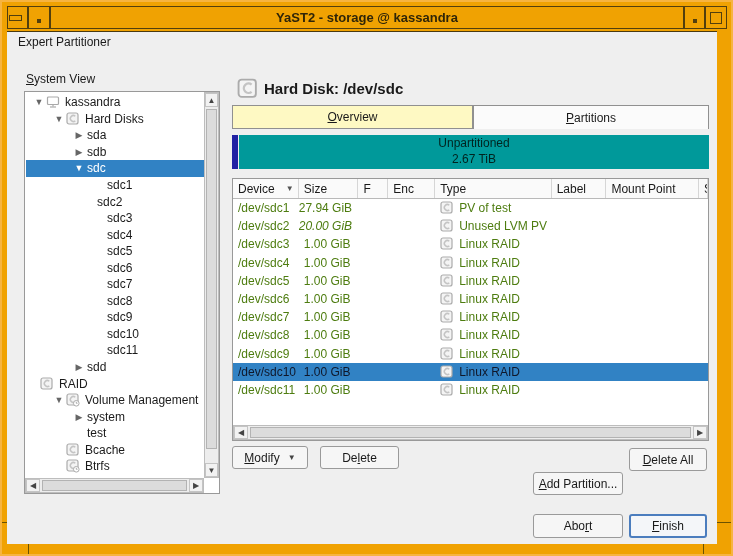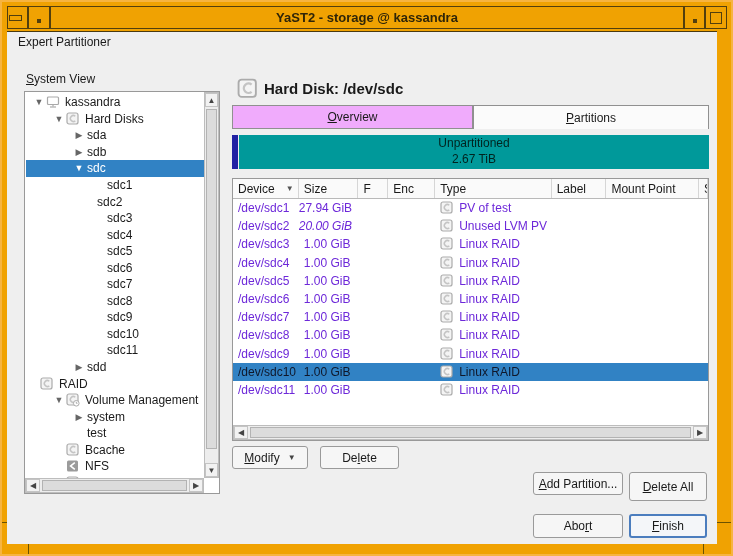--- a/index.html
+++ b/index.html
@@ -40,34 +40,34 @@
 
   
   .sb { position:absolute; background:#EDEDED; border:1px solid #BDBDBD; }
   .sb-arrow { position:absolute; display:flex; align-items:center; justify-content:center;
               font-size:8px; color:#444; background:#F2F2F2; border:1px solid #C4C4C4; cursor:pointer; }
   .sb-thumb { position:absolute; background:#DCDCDC; border:1px solid #B3B3B3; cursor:pointer; }
 
   
   .tab { position:absolute; top:0; height:24px; display:flex; align-items:center; justify-content:center;
          font-size:12px; color:#1A1A1A; cursor:pointer; }
-  .tab.inactive { background:#f0abfc; border:1px solid #909090; }
+  .tab.inactive { background:#fef9c3; border:1px solid #909090; }
   .tab.active { background:#FBFBFB; border:1px solid #909090; border-bottom:none; }
   .seg-navy { width:6px; height:100%; margin-right:1px; }
   .seg-teal { flex:1; height:100%; display:flex; flex-direction:column; align-items:center;
               justify-content:center; font-size:12px; color:#00231F; line-height:1.3; }
 
   
   #table-header { position:absolute; left:0; top:0; right:0; height:20px; display:flex;
                   background:#FAFAFA; border-bottom:1px solid #B9B9B9; }
   .th { display:flex; align-items:center; font-size:12px; color:#1A1A1A; padding-left:5px;
         border-right:1px solid #D6D6D6; overflow:hidden; white-space:nowrap; cursor:pointer; }
   .th .sort { margin-left:auto; margin-right:4px; font-size:8px; color:#555; }
   #table-rows { position:absolute; left:0; top:20px; right:0; bottom:15px; overflow:hidden; }
-  .trow { display:flex; height:18.2px; align-items:center; font-size:12px; color:#6d28d9;
+  .trow { display:flex; height:18.2px; align-items:center; font-size:12px; color:#4d7c0f;
           white-space:nowrap; cursor:default; }
   .trow.selected { background:#3182C4; color:#0f172a; }
   .td { overflow:hidden; white-space:nowrap; padding-left:5px; }
   .td.right { text-align:right; padding-right:8px; padding-left:0; }
   .td.type { display:flex; align-items:center; gap:5px; }
 
   
   .btn { position:absolute; display:flex; align-items:center; justify-content:center;
          background:#F6F6F6; border:1px solid #9A9A9A; border-radius:3px;
          font-size:12px; color:#1A1A1A; cursor:pointer; }
@@ -230,30 +230,20 @@
                 <rect x="1" y="1" width="11" height="11" rx="2" fill="#F4F4F4" stroke="#ABABAB" stroke-width="1.2"></rect>
                 <path d="M9.3 4.2 A3 3 0 1 0 9.3 8.8" fill="none" stroke="#C4C4C4" stroke-width="1.5"></path>
               </svg>
             </span>
             <span class="tw-label">Bcache</span>
           </div>
           <div class="tree-row" style="padding-left: 26px;">
             <span class="tw-exp"></span>
             <span class="tw-icon">
               <svg width="14" height="14" viewBox="0 0 14 14">
-                <rect x="1" y="1.5" width="11" height="11" rx="1.5" fill="#9B9B9B"></rect>
-                <path d="M8.8 3.6 L4.6 7 L8.8 10.4" fill="none" stroke="#FFFFFF" stroke-width="1.6"></path>
-              </svg>
-            </span>
-            <span class="tw-label">NFS</span>
-          </div>
-          <div class="tree-row" style="padding-left: 26px;">
-            <span class="tw-exp"></span>
-            <span class="tw-icon">
-              <svg width="14" height="14" viewBox="0 0 14 14">
                 <rect x="1" y="1" width="11" height="11" rx="2" fill="#F4F4F4" stroke="#ABABAB" stroke-width="1.2"></rect>
                 <path d="M9.3 4.2 A3 3 0 1 0 9.3 8.8" fill="none" stroke="#C4C4C4" stroke-width="1.5"></path>
                 <circle cx="10.3" cy="10.3" r="2.8" fill="#FFFFFF" stroke="#ABABAB" stroke-width="1"></circle>
                 <path d="M10.3 8.8 V10.3 H11.5" fill="none" stroke="#ABABAB" stroke-width="1"></path>
               </svg>
             </span>
             <span class="tw-label">Btrfs</span>
           </div>
         </div>
 
@@ -531,21 +521,21 @@
     <div class="btn" style="left:225px; top:414px; width:76px; height:23px;">
       <span><u>M</u>odify</span>
       <span class="arrow">▼</span>
     </div>
     <div class="btn" style="left:313px; top:414px; width:79px; height:23px;">
       <span>De<u>l</u>ete</span>
     </div>
     <div class="btn" style="left:526px; top:440px; width:90px; height:23px;">
       <span><u>A</u>dd Partition...</span>
     </div>
-    <div class="btn" style="left:622px; top:440px; width:78px; height:29px;">
+    <div class="btn" style="left:622px; top:416px; width:78px; height:23px;">
       <span><u>D</u>elete All</span>
     </div>
 
     <div class="btn" style="left:526px; top:482px; width:90px; height:24px;">
       <span>Abo<u>r</u>t</span>
     </div>
     <div class="btn default-btn" style="left:622px; top:482px; width:78px; height:24px;">
       <span><u>F</u>inish</span>
     </div>
 

